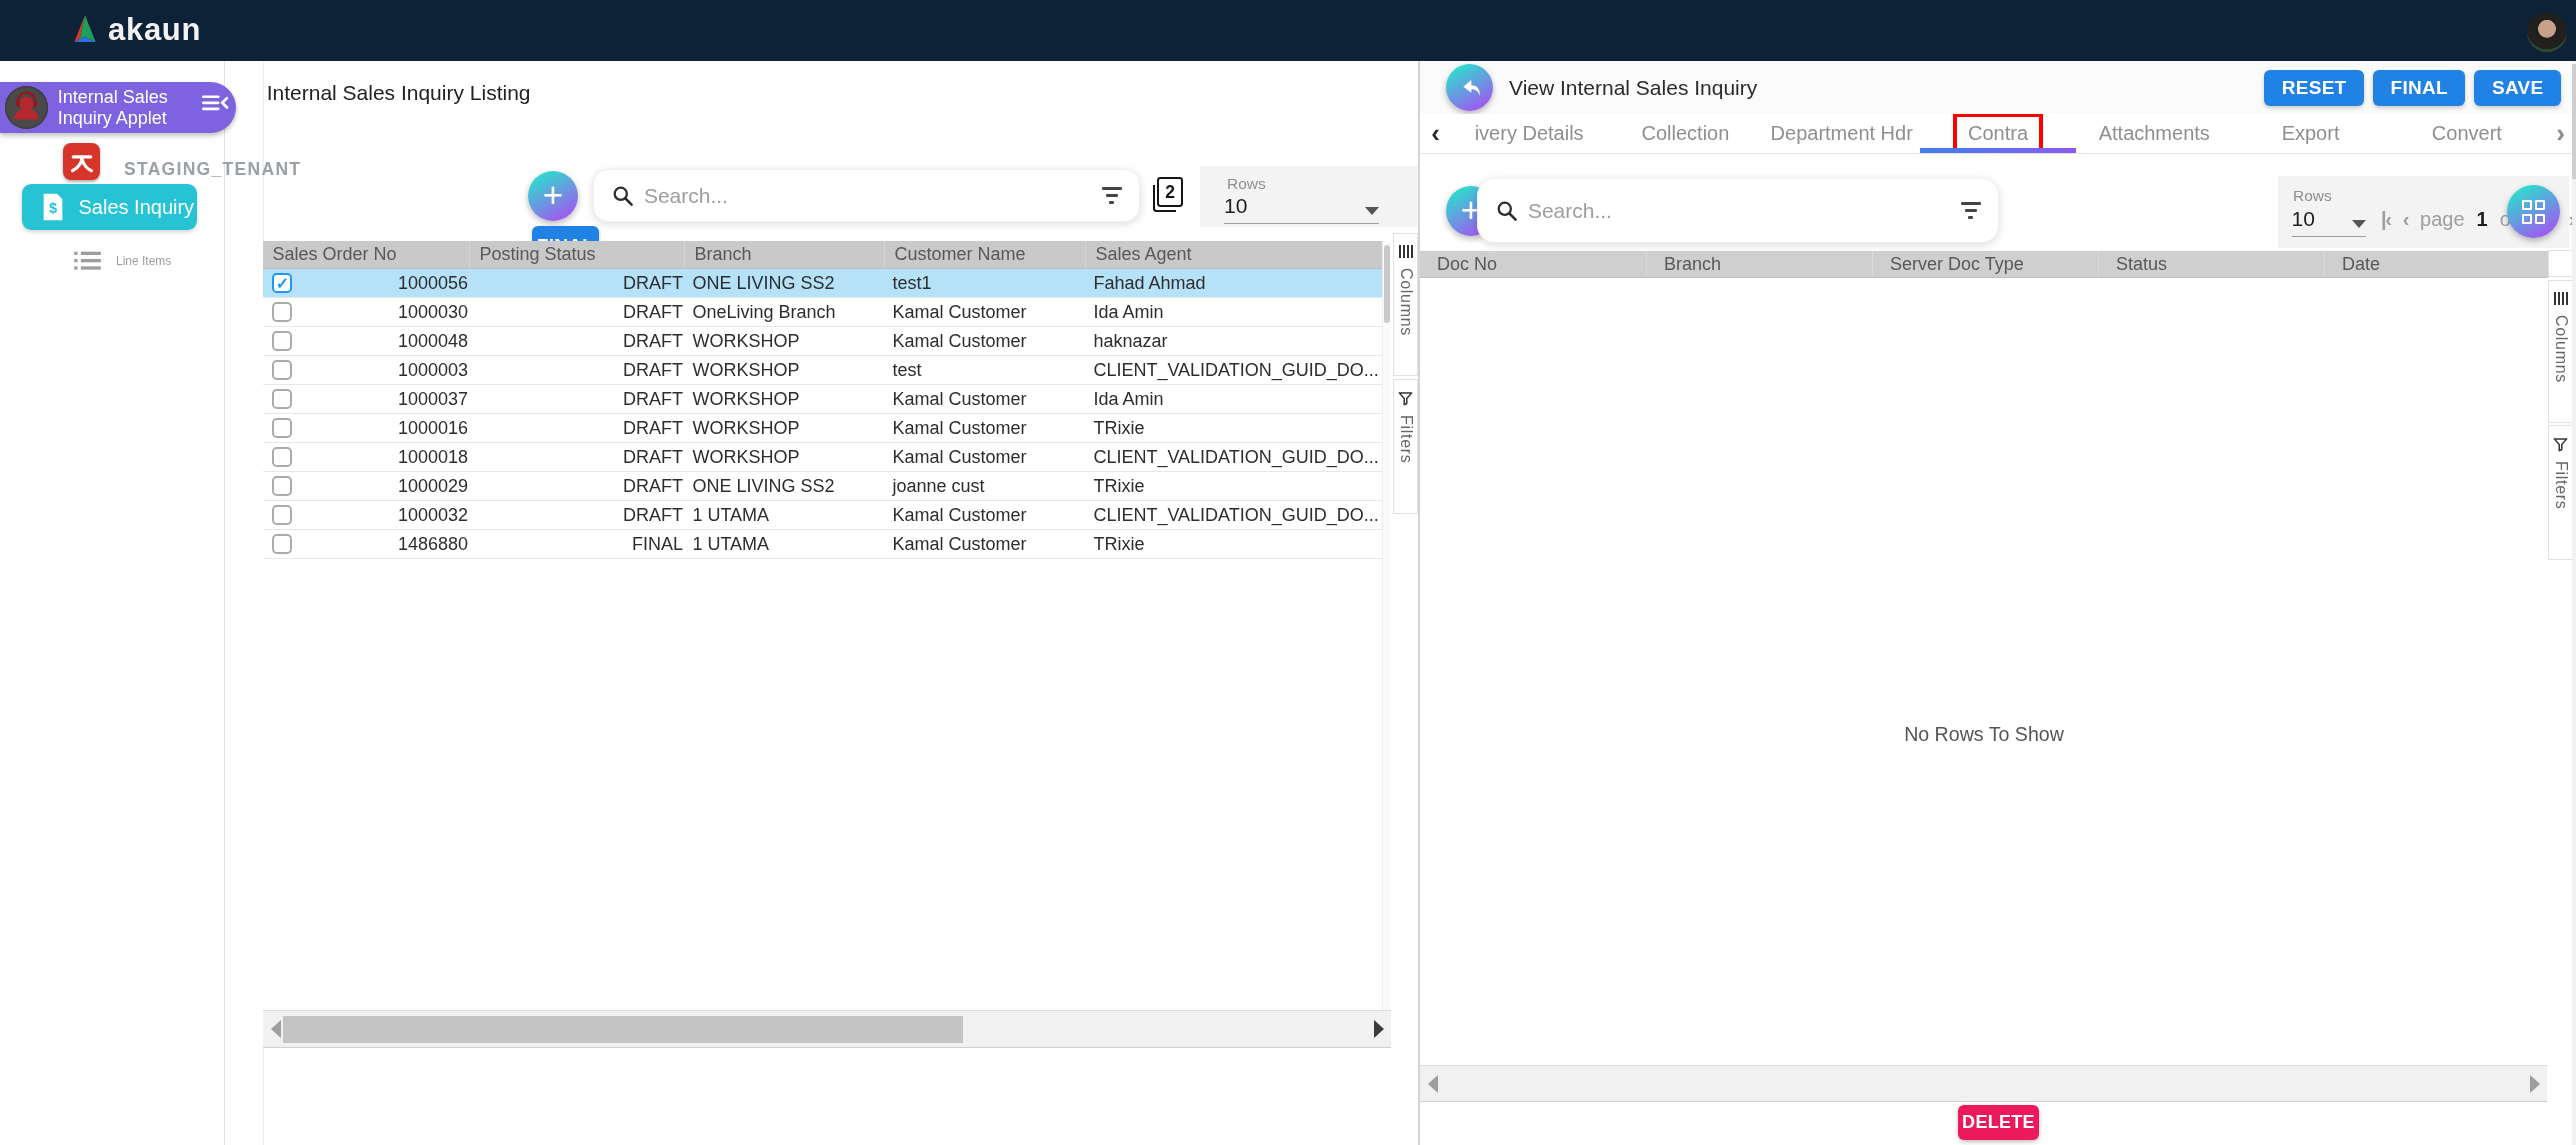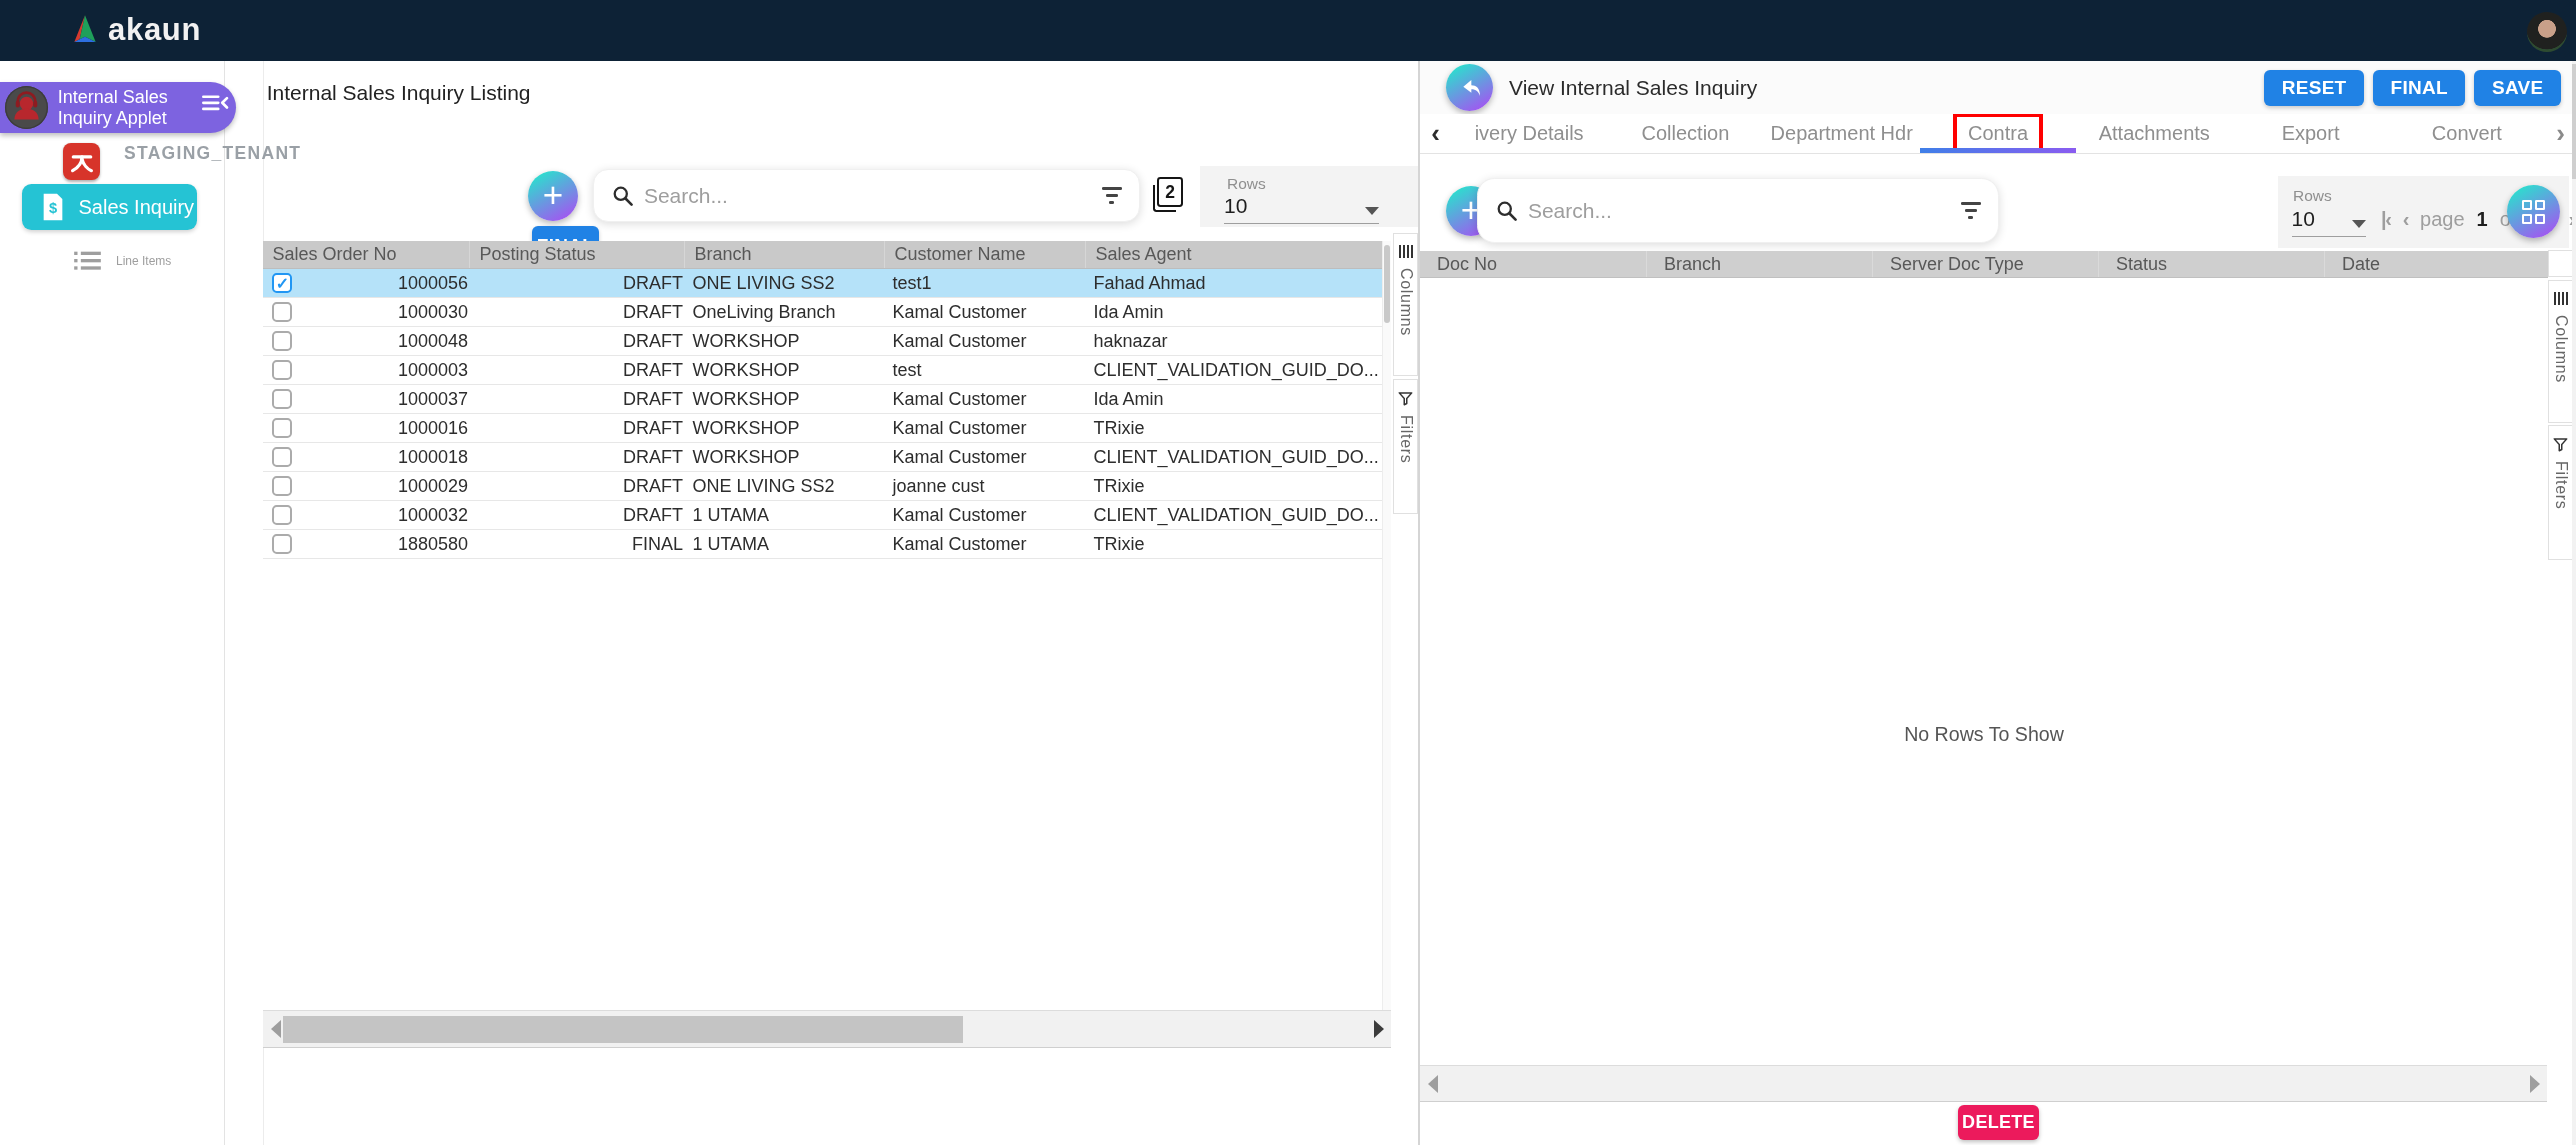--- a/index.html
+++ b/index.html
@@ -15,21 +15,21 @@
             background: radial-gradient(circle at 50% 42%, #c9a089 0%, #c9a089 28%, #20211f 30%, #20211f 66%, #2e4b31 68%); }
 
   
   .sidebar { position:absolute; left:0; top:61px; width:225px; height:1085px; background:#fff; border-right:0.7px solid #e3e3e3; z-index:20; }
   .applet-header { position:absolute; left:0; top:21px; width:236px; height:51px; background:#7D63E0;
                    border-radius:0 27px 27px 0; box-shadow:0 2.7px 5.4px rgba(0,0,0,.25); display:flex; align-items:center; z-index:21; }
   .applet-avatar { width:43px; height:43px; margin-left:5.4px; border-radius:50%; background:#4a4a4a; position:relative; flex:0 0 auto; box-shadow:inset 0 0 0 1.3px #3c3c3c; }
   .applet-avatar svg { position:absolute; left:4px; top:4px; }
   .applet-name { color:#fff; font-size:18px; line-height:21px; font-weight:500; margin-left:9.4px; width:128px; }
   .collapse-icon { position:absolute; right:6.7px; top:12px; }
-  .tenant-row { position:absolute; left:63px; top:82px; display:flex; align-items:flex-start; gap:24px; }
+  .tenant-row { position:absolute; left:63px; top:82px; display:flex; align-items:flex-end; gap:24px; }
   .tenant-icon { width:37px; height:37px; background:#D7342A; border-radius:8px; display:flex; align-items:center; justify-content:center; box-shadow:0 1.3px 2.7px rgba(0,0,0,.3); }
   .tenant-label { color:#9aa0a6; font-size:17.5px; font-weight:bold; letter-spacing:1.3px; }
   .nav-sales { position:absolute; left:22px; top:123px; width:175px; height:46px; background:#25C3D4; border-radius:9.4px;
                display:flex; align-items:center; gap:13.5px; padding-left:19px; box-shadow:0 2px 4px rgba(0,0,0,.18); cursor:pointer; }
   .nav-sales-label { color:#fff; font-size:20px; font-weight:500; }
   .nav-line-items { position:absolute; left:74px; top:190px; display:flex; align-items:center; gap:15px; cursor:pointer; }
   .nav-line-items-label { color:#9e9e9e; font-size:12px; }
 
   
   .grad-btn { background:linear-gradient(150deg,#2BE0CE 10%,#A355F1 90%); border-radius:50%; display:flex; align-items:center; justify-content:center; box-shadow:0 2.7px 6.7px rgba(0,0,0,.28); cursor:pointer; }
@@ -360,21 +360,21 @@
           <div class="cell col-sales_order_no">1000032</div>
           <div class="cell col-posting_status">DRAFT</div>
           <div class="cell col-branch">1 UTAMA</div>
           <div class="cell col-customer_name">Kamal Customer</div>
           <div class="cell col-sales_agent">CLIENT_VALIDATION_GUID_DO...</div>
         </div>
         <div class="trow">
           <div class="cell cb">
             <span class="checkbox"></span>
           </div>
-          <div class="cell col-sales_order_no">1880580</div>
+          <div class="cell col-sales_order_no">1486880</div>
           <div class="cell col-posting_status">FINAL</div>
           <div class="cell col-branch">1 UTAMA</div>
           <div class="cell col-customer_name">Kamal Customer</div>
           <div class="cell col-sales_agent">TRixie</div>
         </div>
       </div>
   </div>
 
   <div class="vscroll lp-vscroll">
       <span class="thumb" style="top:4px; height:78px;"></span>

